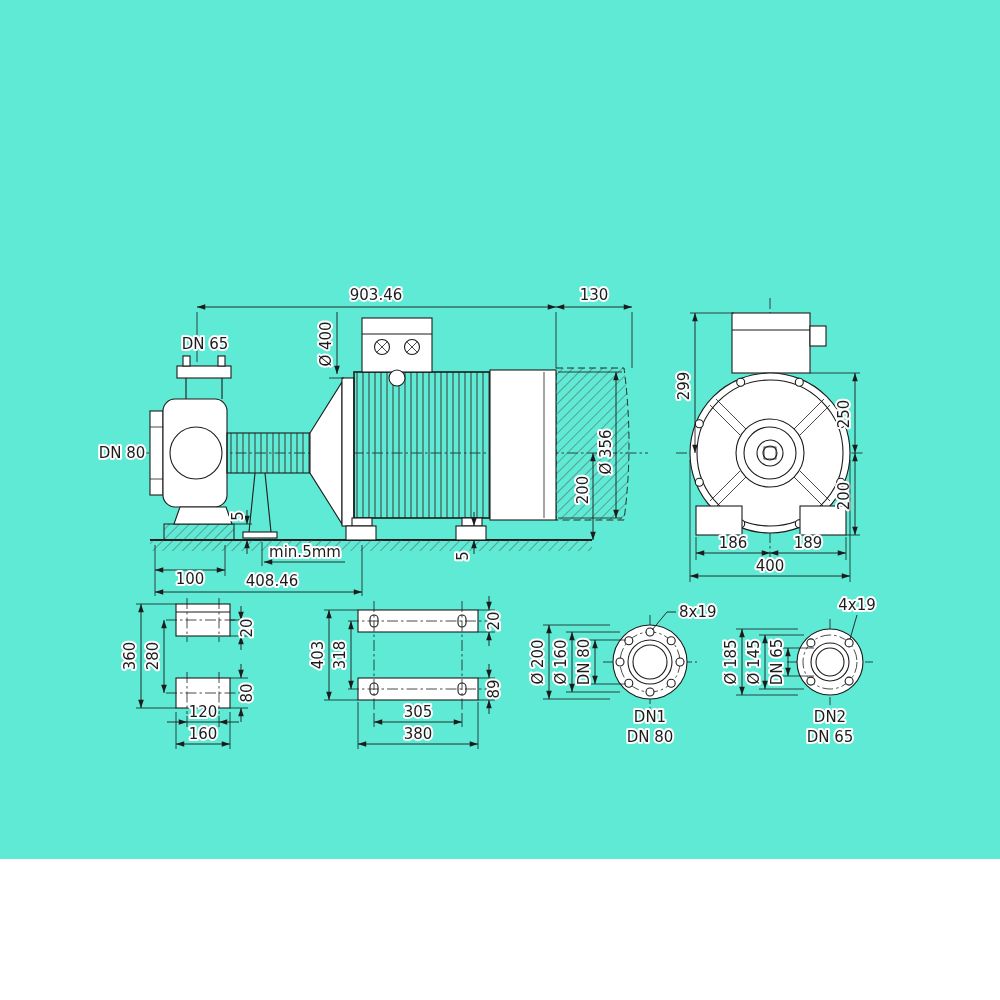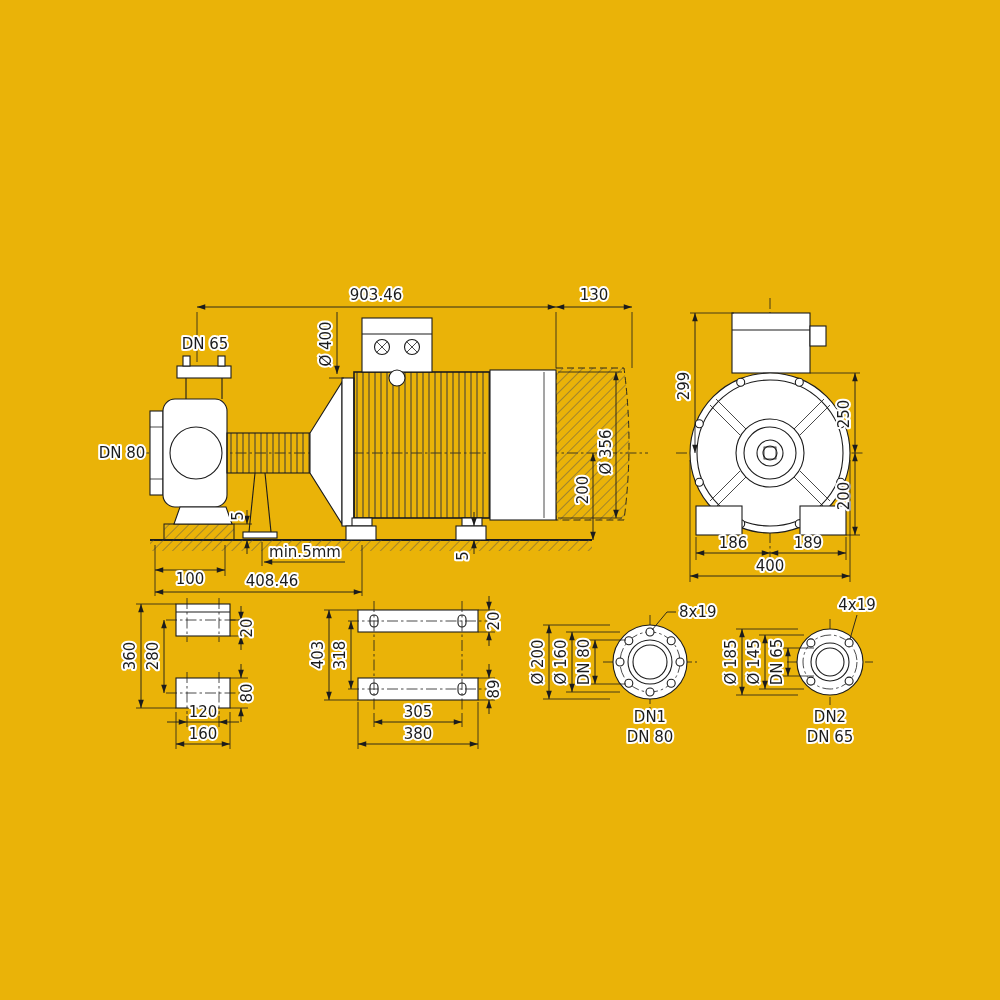--- a/index.html
+++ b/index.html
@@ -1,17 +1,17 @@
 <!DOCTYPE html>
 <html><head>
 <meta charset="utf-8">
 <style>
   html,body { margin:0; padding:0; background:#ffffff; }
   .stage {
-    width:1000px; height:1000px; position:relative; background:#eab308;
+    width:1000px; height:859px; position:relative; background:#5eead4;
     font-family:"DejaVu Sans", sans-serif;
   }
   svg { display:block; }
   svg text {
     font-family:"DejaVu Sans", sans-serif;
     font-size:15px;
     fill:#1c1c1c;
     paint-order:stroke fill;
     stroke:#ffffff;
     stroke-width:4px;

